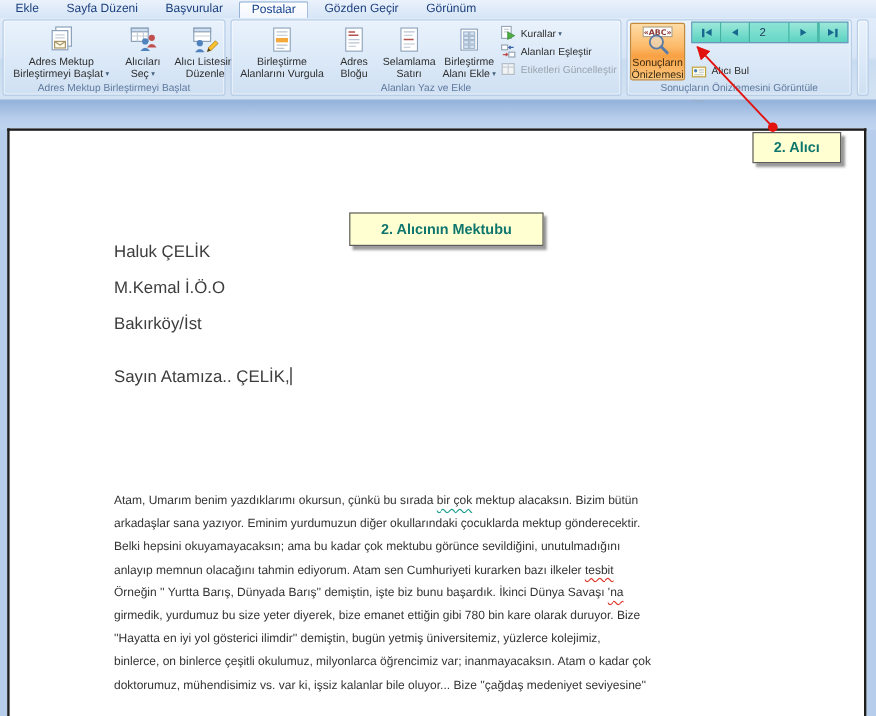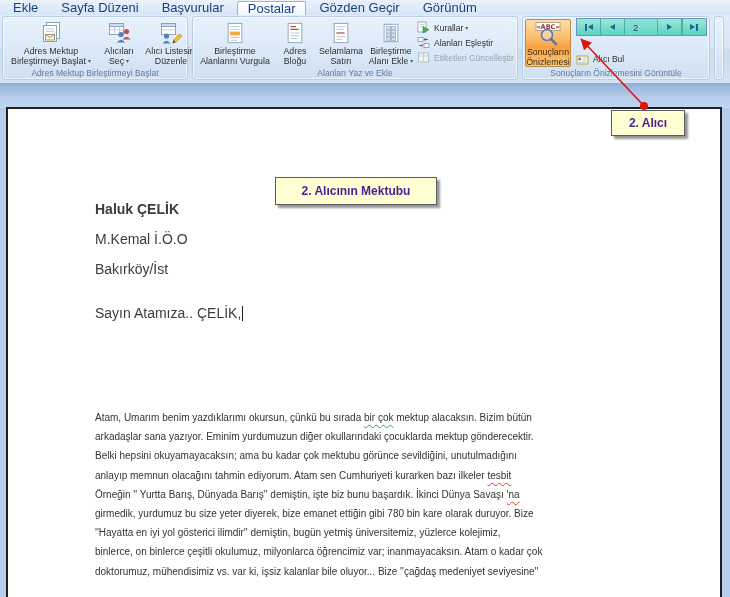--- a/index.html
+++ b/index.html
@@ -8,21 +8,21 @@
     font-family:"Liberation Sans",sans-serif;background:#b6cdec;
     -webkit-font-smoothing:antialiased;
   }
   
   .tabrow{
     position:absolute;top:0;left:0;width:730px;height:15px;
     background:linear-gradient(#eaf2fc,#d6e5f6);
     display:flex;align-items:flex-end;
   }
   .tab{
-    font-size:13px;line-height:14px;color:#1b3f7e;
+    font-size:10px;line-height:14px;color:#1b3f7e;
     padding:0 10px;margin-left:3px;white-space:nowrap;
   }
   .tab.active{
     background:linear-gradient(#ffffff,#f2f7fe);
     border:1px solid #96b2d5;border-bottom:none;
     border-radius:2px 2px 0 0;line-height:13px;color:#15428b;
   }
   
   .ribbon{
     position:absolute;top:15px;left:0;width:730px;height:69px;
@@ -89,32 +89,32 @@
   .appbg{
     position:absolute;top:84px;left:0;width:730px;height:24px;
     background:linear-gradient(#93b2da,#b5cceb 55%,#c0d5f0);
   }
   .page{
     position:absolute;top:107px;left:6px;width:716px;height:490px;
     background:#fff;border:2px solid #1f1f1f;border-bottom:none;box-sizing:border-box;
   }
   
   .addr{position:absolute;left:87px;font-size:14px;color:#3c3c3c;white-space:nowrap;}
-  .a0{top:92px;font-weight:bold;} .a1{top:122px;} .a2{top:152px;} .a3{top:196px;}
+  .a0{top:92px;} .a1{top:122px;} .a2{top:152px;} .a3{top:196px;}
   .caret{display:inline-block;width:1px;height:15px;background:#1a1a1a;margin-left:1px;vertical-align:-3px;}
   .letterbody{position:absolute;left:87px;top:299px;width:618px;}
   .bodyline{font-size:10px;line-height:19.2px;color:#333;white-space:nowrap;}
   .sq-red{text-decoration:underline wavy #e03a2f 1px;text-underline-offset:2.5px;}
   .sq-green{text-decoration:underline wavy #1f9e8e 1px;text-underline-offset:2.5px;}
   
   .callout{
     position:absolute;background:#ffffd2;border:1px solid #5c5c5c;
     box-shadow:3px 3px 2px rgba(125,125,125,.8);
     display:flex;align-items:center;justify-content:center;
-    font-size:12px;font-weight:bold;color:#4c1d95;white-space:nowrap;
+    font-size:12px;font-weight:bold;color:#0f766e;white-space:nowrap;margin-left:16px;
   }
   .co-letter{left:273px;top:175px;width:160px;height:26px;}
   .co-rec{left:611px;top:110px;width:72px;height:24px;z-index:30;}
   .overlay{position:absolute;top:0;left:0;pointer-events:none;z-index:40;}
   svg{display:block;}
 </style>
 </head>
 <body>
 
 <div class="tabrow">

